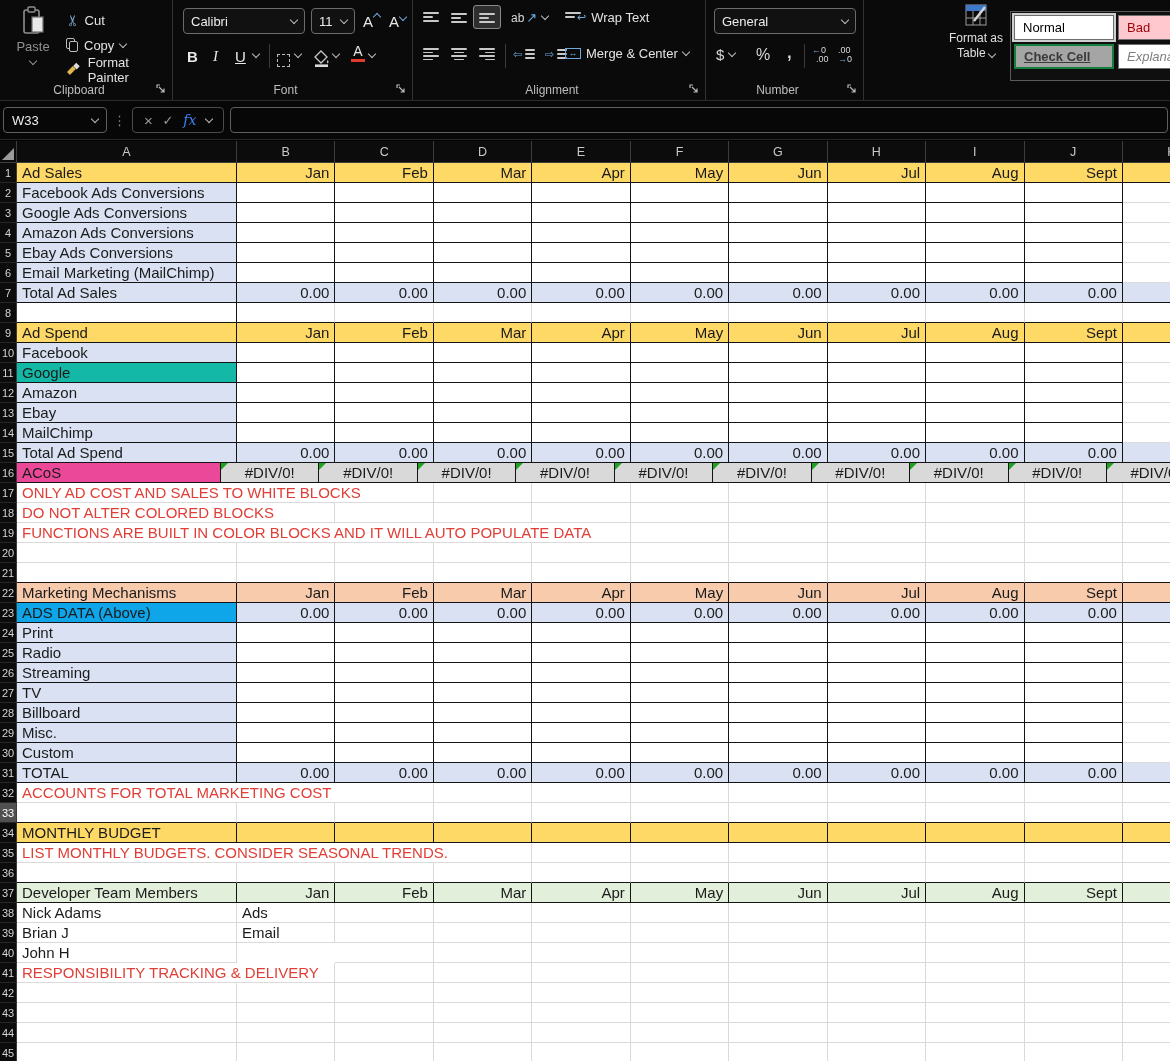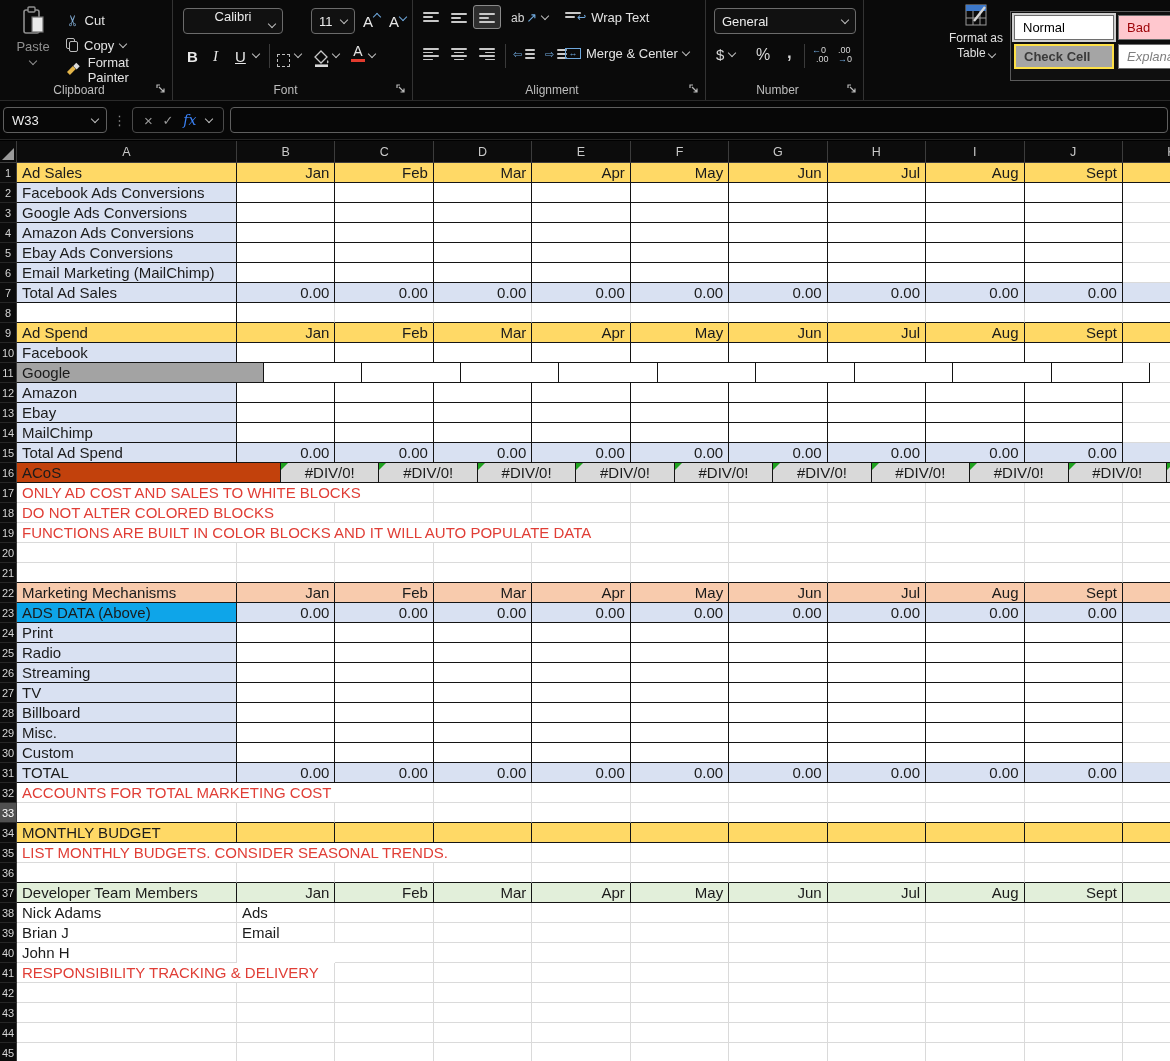--- a/index.html
+++ b/index.html
@@ -57,21 +57,21 @@
   .decic{display:flex;flex-direction:column;line-height:1;font-size:9px;color:#d8d8d8;align-items:flex-start;}
   .comma{font-size:24px;color:#d8d8d8;line-height:.5;margin-top:-8px;}
 
   
   .bigbtn{position:absolute;top:4px;width:74px;height:78px;display:flex;flex-direction:column;align-items:center;color:#e0e0e0;}
   .bigbtn .cap{font-size:12px;text-align:center;line-height:1.25;margin-top:5px;}
   .gallery{position:absolute;left:146px;top:11px;width:240px;height:62px;border:1px solid #5a5a5a;
            display:grid;grid-template-columns:100px 120px;grid-auto-rows:25px;gap:4px;padding:3px;box-sizing:content-box;background:#0f0f0f;}
   .sty{display:flex;align-items:center;padding:0 8px;font-size:13px;box-sizing:border-box;border:1px solid #6e6e6e;}
   .sty.sel{outline:2px solid #cfcfcf;outline-offset:0;}
-  .sty.boxed{border:2px solid #fde047;font-weight:bold;}
+  .sty.boxed{border:2px solid #15803d;font-weight:bold;text-decoration:underline;}
   .sty.itl{font-style:italic;}
 
   
   .fbar{position:absolute;left:0;top:101px;width:1170px;height:39px;background:#070707;border-bottom:1px solid #262626;
         display:flex;align-items:center;box-sizing:border-box;}
   .namebox{margin-left:3px;width:104px;height:26px;border:1px solid #5f5f5f;border-radius:4px;display:flex;align-items:center;
            padding:0 8px;color:#ececec;font-size:13px;box-sizing:border-box;}
   .namebox .chv{margin-left:auto;}
   .vdots{color:#8a8a8a;margin:0 6px;font-size:13px;}
   .fxbox{width:92px;height:26px;border:1px solid #4a4a4a;border-radius:4px;display:flex;align-items:center;
@@ -140,21 +140,21 @@
       </svg>
       <span>Format Painter</span>
     </div>
     <div class="grp-label">Clipboard</div>
     <svg class="launcher" viewBox="0 0 11 11">
       <path d="M1,4 V1 H4 M3,3 L8,8 M8,4.5 V8 H4.5" fill="none" stroke="#b9b9b9" stroke-width="1.2"></path>
     </svg>
   </div>
 
   <div class="grp" style="left:173px;width:240px;">
-    <div class="combo" style="position:absolute;left:10px;top:8px;width:100px;flex-direction:column;">
+    <div class="combo" style="position:absolute;left:10px;top:8px;width:122px;">
       <span>Calibri</span>
       <span class="chv"></span>
     </div>
     <div class="combo" style="position:absolute;left:138px;top:8px;width:44px;">
       <span>11</span>
       <span class="chv"></span>
     </div>
     <div class="fbtn" style="position:absolute;left:190px;top:9px;">
       <span class="Agrow">A</span>
       <span class="chv up" style="margin-left:1px;margin-top:-8px;"></span>
@@ -525,21 +525,21 @@
             <div class="c bk" style="width: 98.444px;"></div>
             <div class="c bk" style="width: 98.444px;"></div>
             <div class="c bk" style="width: 98.444px;"></div>
             <div class="c bk" style="width: 98.444px;"></div>
             <div class="c " style="width: 98px;"></div>
           </div>
         </div>
         <div class="row">
           <div class="gut">11</div>
           <div class="cells">
-            <div class="c bk" style="width: 247px; background: #a3a3a3;">Google</div>
+            <div class="c bk" style="width: 220px; background: #14b8a6;">Google</div>
             <div class="c bk" style="width: 98.444px;"></div>
             <div class="c bk" style="width: 98.444px;"></div>
             <div class="c bk" style="width: 98.444px;"></div>
             <div class="c bk" style="width: 98.444px;"></div>
             <div class="c bk" style="width: 98.444px;"></div>
             <div class="c bk" style="width: 98.444px;"></div>
             <div class="c bk" style="width: 98.444px;"></div>
             <div class="c bk" style="width: 98.444px;"></div>
             <div class="c bk" style="width: 98.444px;"></div>
             <div class="c " style="width: 98px;"></div>
@@ -605,21 +605,21 @@
             <div class="c bk r" style="width: 98.444px; background: rgb(217, 225, 242);">0.00</div>
             <div class="c bk r" style="width: 98.444px; background: rgb(217, 225, 242);">0.00</div>
             <div class="c bk r" style="width: 98.444px; background: rgb(217, 225, 242);">0.00</div>
             <div class="c bk r" style="width: 98.444px; background: rgb(217, 225, 242);">0.00</div>
             <div class="c bkb" style="width: 98px; background: rgb(217, 225, 242);"></div>
           </div>
         </div>
         <div class="row">
           <div class="gut">16</div>
           <div class="cells">
-            <div class="c bk" style="width: 264px; background: #c2410c;">ACoS</div>
+            <div class="c bk" style="width: 204px; background: #ec4899;">ACoS</div>
             <div class="c bk x tri" style="width: 98.444px; background: rgb(217, 217, 217);">#DIV/0!</div>
             <div class="c bk x tri" style="width: 98.444px; background: rgb(217, 217, 217);">#DIV/0!</div>
             <div class="c bk x tri" style="width: 98.444px; background: rgb(217, 217, 217);">#DIV/0!</div>
             <div class="c bk x tri" style="width: 98.444px; background: rgb(217, 217, 217);">#DIV/0!</div>
             <div class="c bk x tri" style="width: 98.444px; background: rgb(217, 217, 217);">#DIV/0!</div>
             <div class="c bk x tri" style="width: 98.444px; background: rgb(217, 217, 217);">#DIV/0!</div>
             <div class="c bk x tri" style="width: 98.444px; background: rgb(217, 217, 217);">#DIV/0!</div>
             <div class="c bk x tri" style="width: 98.444px; background: rgb(217, 217, 217);">#DIV/0!</div>
             <div class="c bk x tri" style="width: 98.444px; background: rgb(217, 217, 217);">#DIV/0!</div>
             <div class="c bkb x tri" style="width: 98px; background: rgb(217, 217, 217);">#DIV/0!</div>

